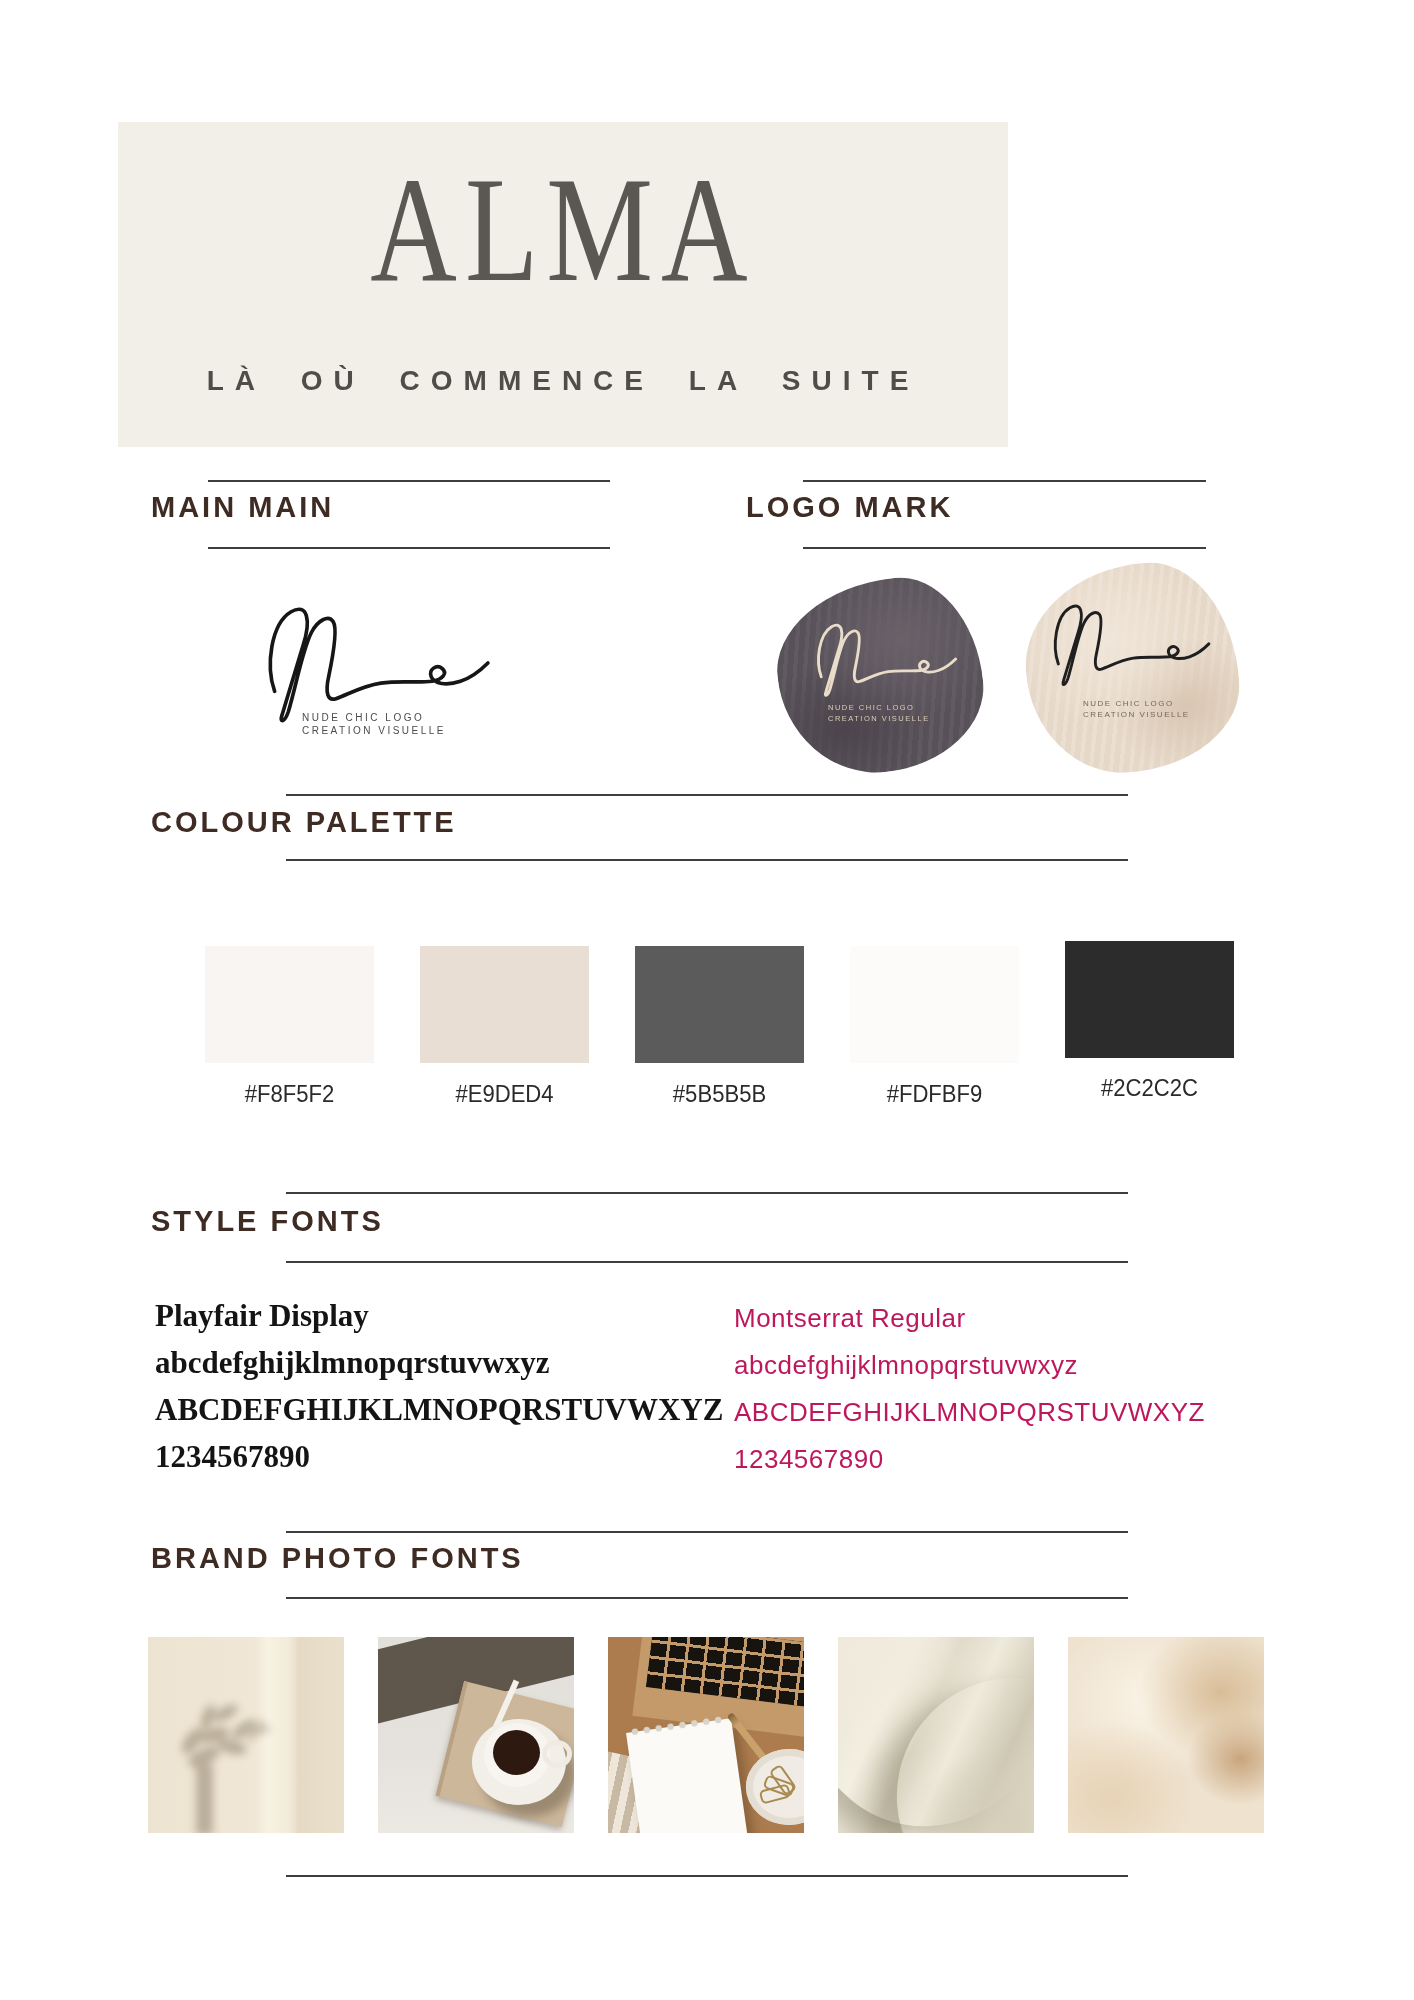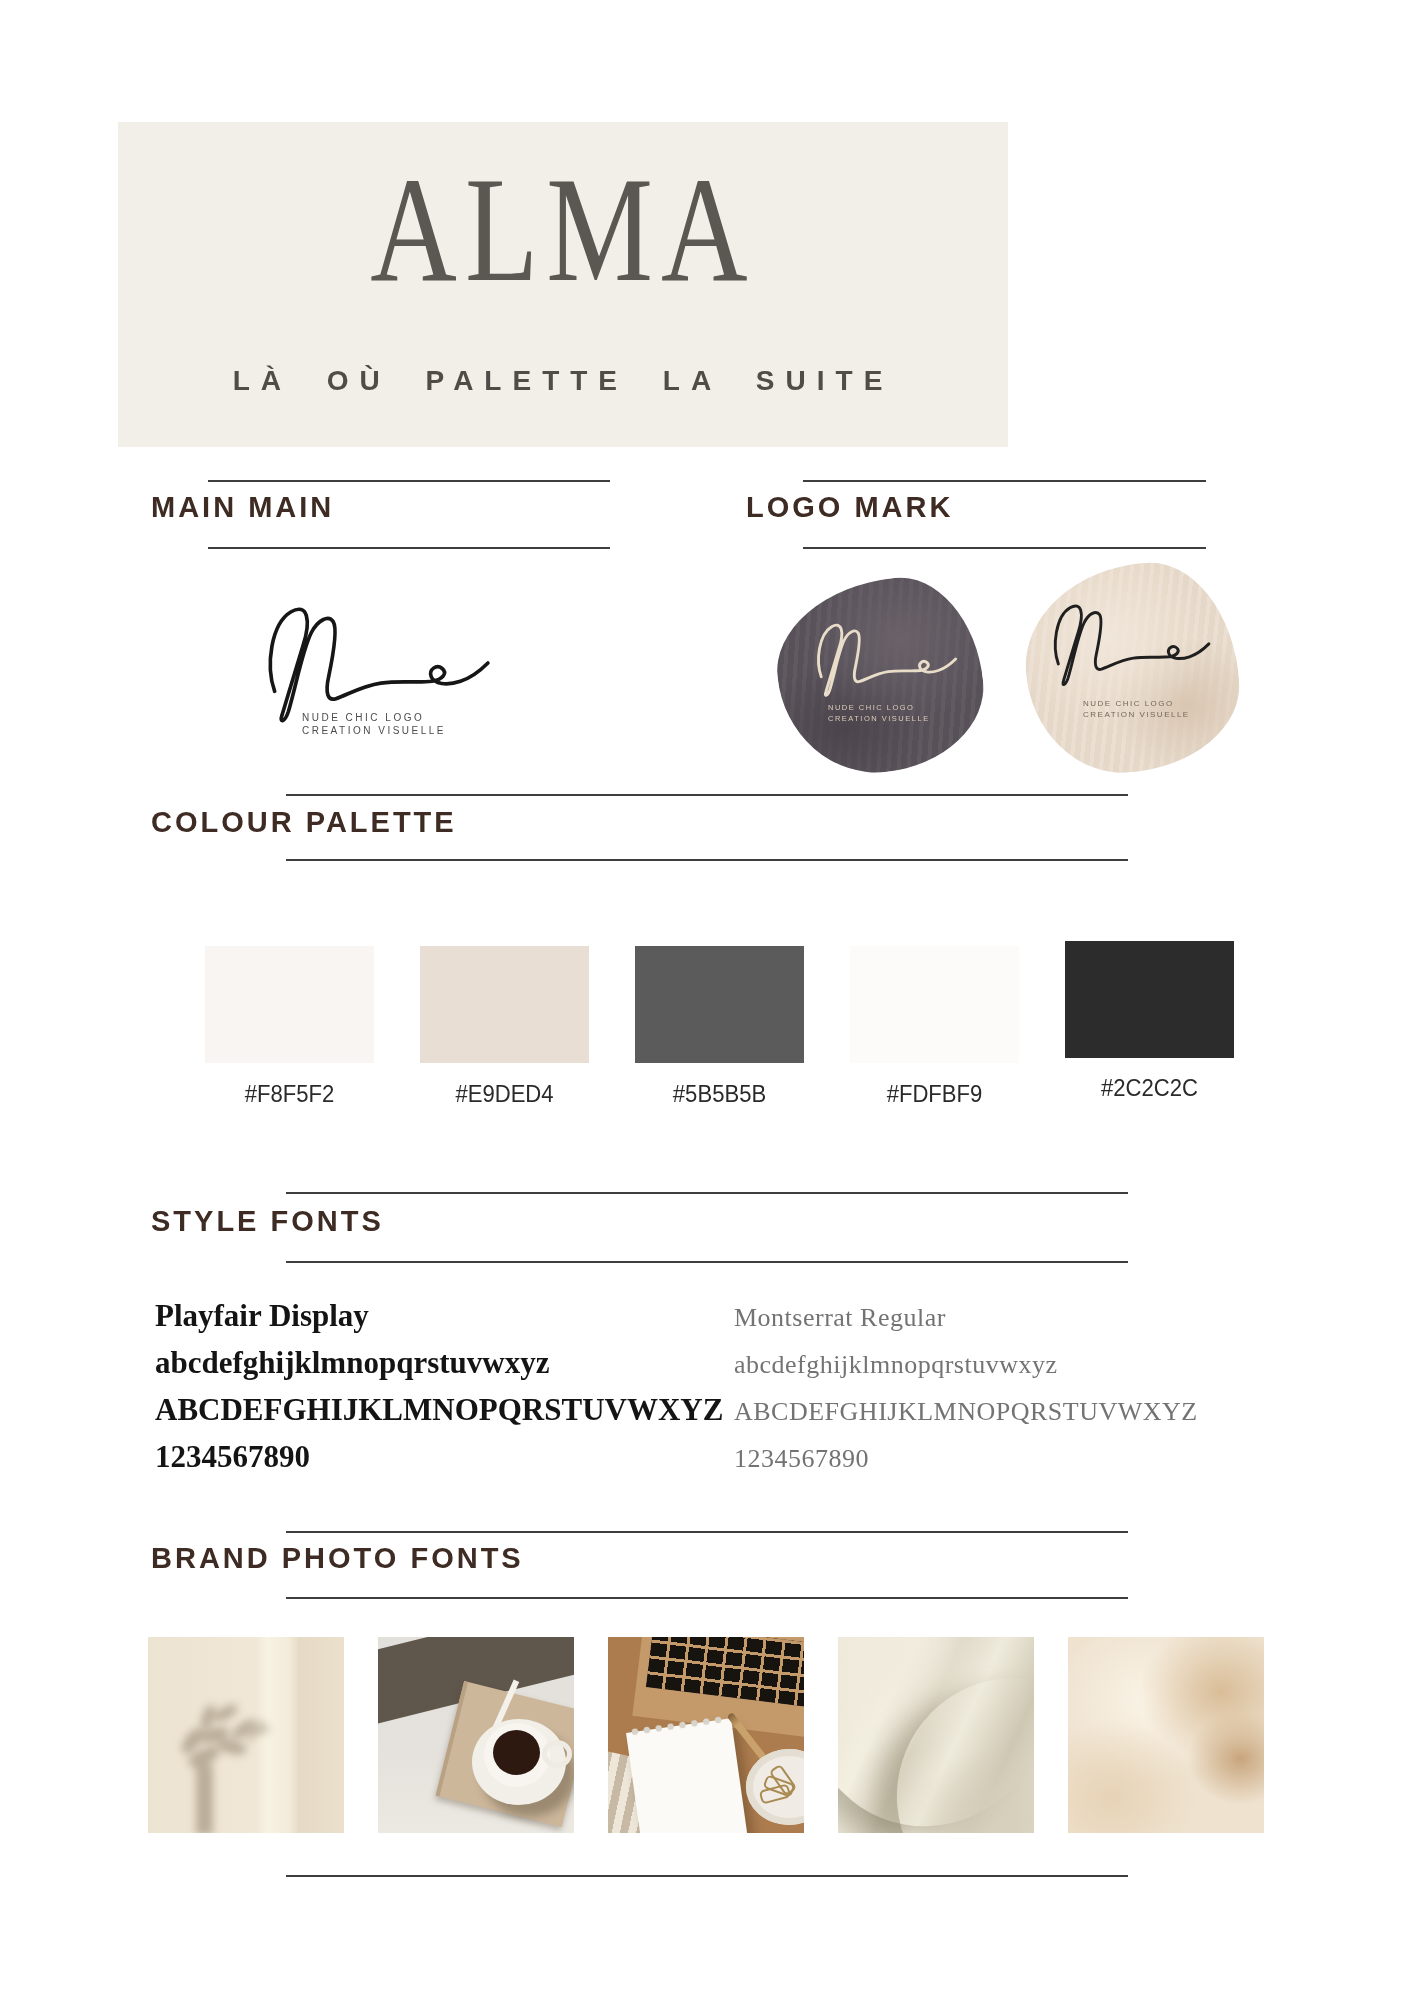--- a/index.html
+++ b/index.html
@@ -46,22 +46,22 @@
   
   .swatch{position:absolute;width:169px;height:117px;}
   .swatch-label{position:absolute;width:169px;text-align:center;
       font-size:24px;color:#2A2A2A;transform:scaleX(.92);letter-spacing:0;}
 
   
   .font-sample{position:absolute;}
   .font-sample div{height:47px;line-height:40px;white-space:nowrap;}
   .serif-sample{font-family:"Liberation Serif","DejaVu Serif",serif;font-weight:bold;
       font-size:31px;color:#141414;}
-  .sans-sample{font-family:Liberation Serif, serif;font-weight:400;
-      font-size:26px;letter-spacing:.5px;color:#737373;}
+  .sans-sample{font-family:Liberation Sans, sans-serif;font-weight:400;
+      font-size:26px;letter-spacing:.5px;color:#be185d;}
 
   
   .photo{position:absolute;top:1637px;width:196px;height:196px;overflow:hidden;}
   .photo *{position:absolute;}
 
   .p1{background:linear-gradient(90deg,#EDE3D1 0%,#F0E7D6 55%,#F8F2E3 61%,#F2EBDA 72%,#E6DAC5 77%,#EAE0CC 100%);}
 
   .p2{background:linear-gradient(180deg,#E2E0DB 0%,#E5E2DD 60%,#ECE9E3 100%);}
   .p2 .shadow{top:-14px;left:-40px;width:300px;height:72px;background:#5F564C;transform:rotate(-14deg);}
   .p2 .book{left:70px;top:58px;width:126px;height:118px;background:#CDB79B;transform:rotate(14deg);
@@ -107,21 +107,21 @@
       radial-gradient(80% 70% at 42% 32%, #FAF3E6 0%, rgba(250,243,230,0) 60%),
       #EFE3D0;}
 </style>
 </head>
 <body>
 
 <div class="page">
 
   <div class="band">
     <div class="brand-name">ALMA</div>
-    <div class="tagline">LÀ OÙ PALETTE LA SUITE</div>
+    <div class="tagline">LÀ OÙ COMMENCE LA SUITE</div>
   </div>
 
   <div class="rule" style="left:208px;top:480px;width:402px;"></div>
   <div class="sec-title" style="left:151px;top:493px;">MAIN MAIN</div>
   <div class="rule" style="left:208px;top:547px;width:402px;"></div>
 
   <div class="sig" style="left:260px;top:598px;width:238px;color:#161616;">
     <svg viewBox="0 0 260 140" aria-hidden="true">
       <path d="M16,102 C6,74 12,28 34,15 C52,5 56,24 47,52 C39,78 29,112 24,128
                C21,137 27,136 31,124 C39,98 46,58 56,38 C63,24 75,18 80,26

